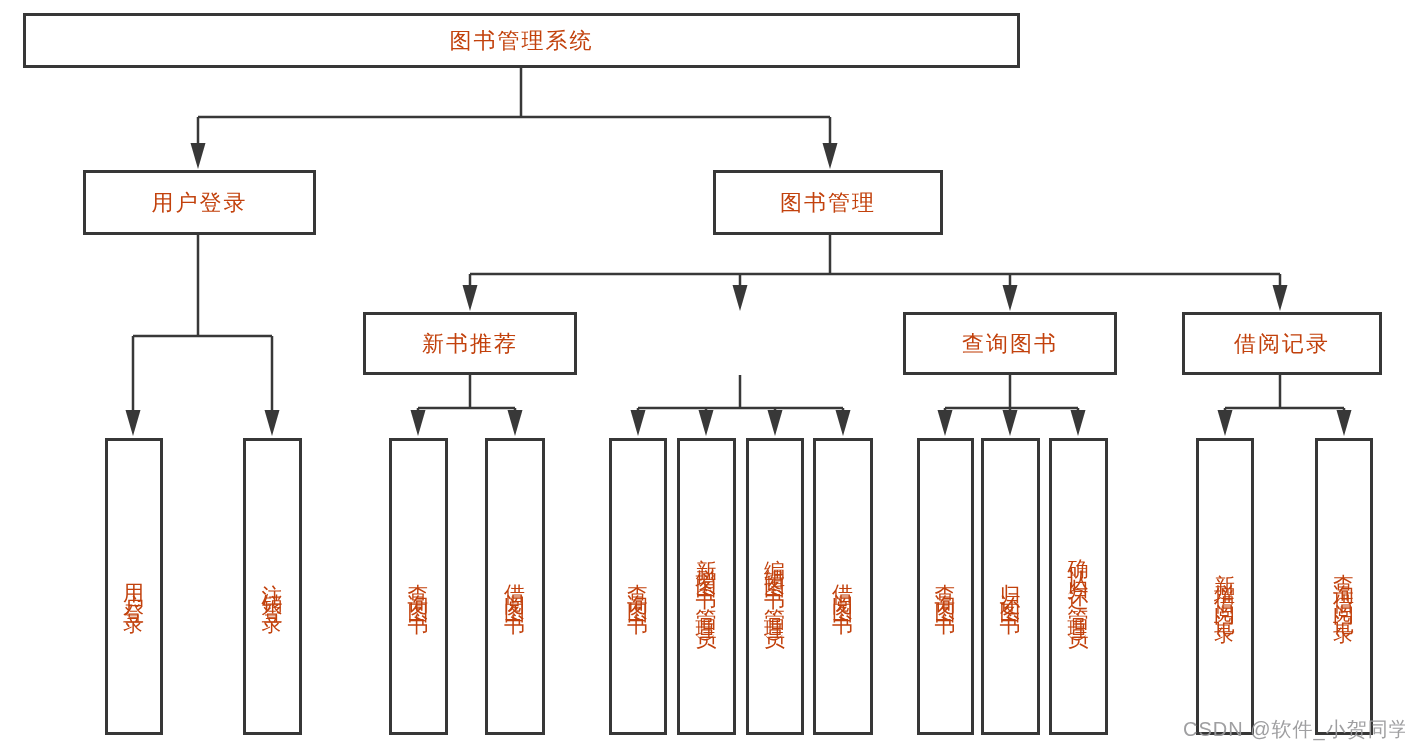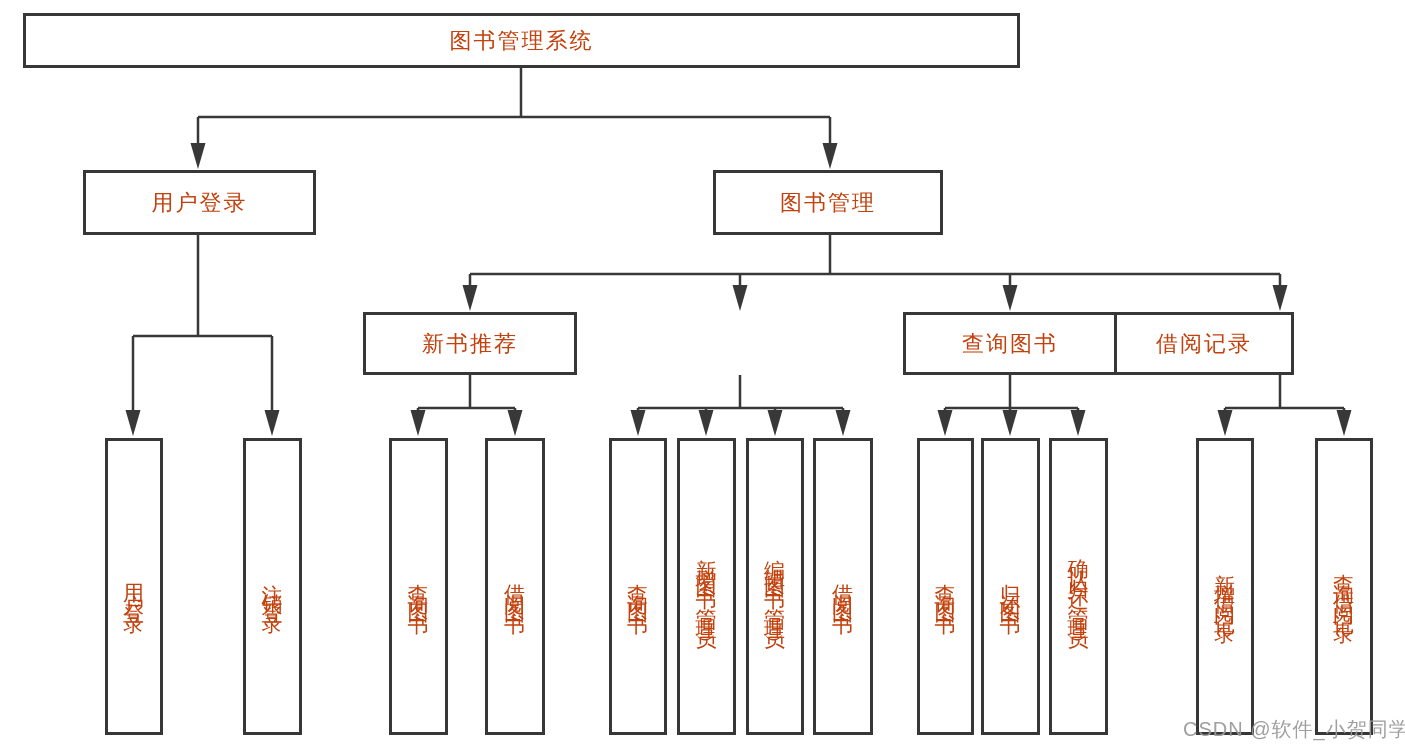--- a/index.html
+++ b/index.html
@@ -47,21 +47,21 @@
     line-height: 1;
     white-space: nowrap;
   }
   
   .n-root      { left: 23px;   top: 13px;  width: 997px; height: 55px; }
   .n-login     { left: 83px;   top: 170px; width: 233px; height: 65px; }
   .n-bookmgmt  { left: 713px;  top: 170px; width: 230px; height: 65px; }
   .n-newrec    { left: 363px;  top: 312px; width: 214px; height: 63px; }
   .n-borrow    { left: 633px;  top: 312px; width: 214px; height: 63px; }
   .n-current   { left: 903px;  top: 312px; width: 214px; height: 63px; }
-  .n-records   { left: 1114px; top: 312px; width: 180px; height: 63px; }
+  .n-records   { left: 1182px; top: 312px; width: 200px; height: 63px; }
   .leaf { top: 438px; height: 297px; }
   .lf-1  { left: 105px;  width: 58px; }
   .lf-2  { left: 243px;  width: 59px; }
   .lf-3  { left: 389px;  width: 59px; }
   .lf-4  { left: 485px;  width: 60px; }
   .lf-5  { left: 609px;  width: 58px; }
   .lf-6  { left: 677px;  width: 59px; }
   .lf-7  { left: 746px;  width: 58px; }
   .lf-8  { left: 813px;  width: 60px; }
   .lf-9  { left: 917px;  width: 57px; }

